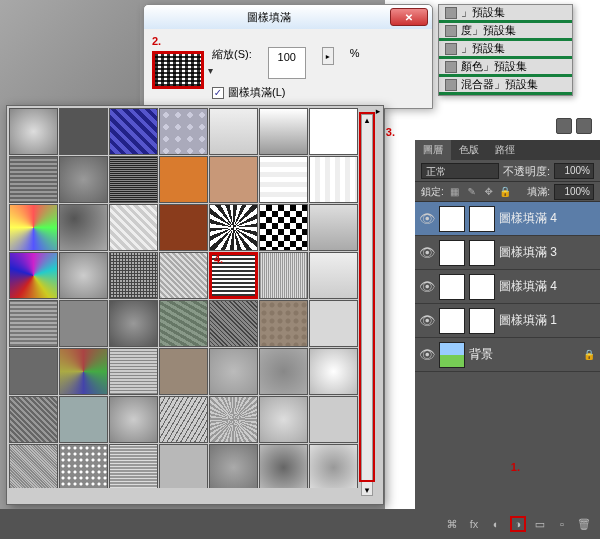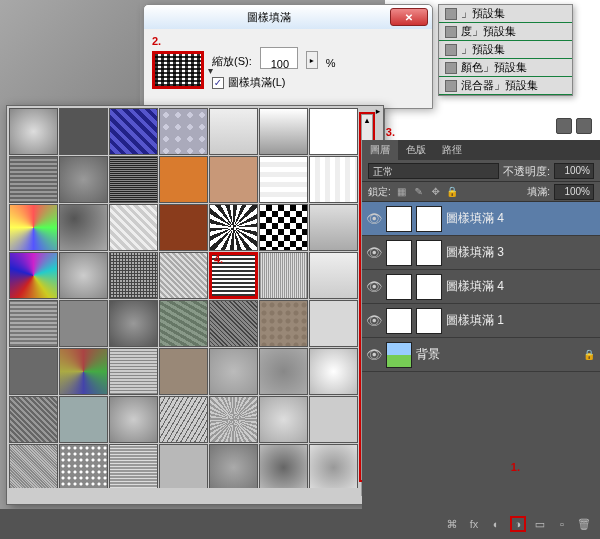--- a/index.html
+++ b/index.html
@@ -11,32 +11,32 @@
 .dialog{position:absolute;left:143px;top:4px;width:290px;height:105px;background:#f0f0f0;border:1px solid #888;border-radius:5px 5px 0 0;box-shadow:2px 2px 8px rgba(0,0,0,.3)}
 .dlg-title{background:linear-gradient(#fff,#d8e8f8);height:24px;border-radius:5px 5px 0 0;display:flex;align-items:center;padding:0 4px;font-size:11px}
 .dlg-title span{flex:1;text-align:center}
 .dlg-close{width:38px;height:18px;background:linear-gradient(#e88,#c33);border:1px solid #822;border-radius:3px;color:#fff;font-size:10px;display:flex;align-items:center;justify-content:center;font-weight:bold}
 .dlg-body{padding:6px 8px;display:flex;gap:8px}
 .dlg-left{display:flex;flex-direction:column;gap:4px}
 .dlg-annotation{color:#c00;font-size:11px;font-weight:bold}
 .pattern-preview{width:52px;height:38px;border:3px solid #c00;background:repeating-linear-gradient(0deg,#333 0 2px,#fff 2px 4px),repeating-linear-gradient(90deg,#333 0 3px,#fff 3px 6px);background-blend-mode:multiply;position:relative}
 .pattern-preview::after{content:"▾";position:absolute;right:-12px;top:50%;transform:translateY(-50%);font-size:10px;color:#333}
 .dlg-mid{display:flex;flex-direction:column;gap:6px;font-size:11px;padding-top:12px}
-.scale-row{display:flex;align-items:flex-end;gap:8px}
-.scale-input{width:38px;height:22px;border:1px solid #999;background:#fff;text-align:center;font-size:11px;padding:10px}
+.scale-row{display:flex;align-items:flex-start;gap:16px}
+.scale-input{width:38px;height:32px;border:1px solid #999;background:#fff;text-align:center;font-size:11px;padding:3px}
 .scale-btn{width:12px;height:18px;border:1px solid #999;background:#eee;font-size:8px;display:flex;align-items:center;justify-content:center}
 .chk-row{display:flex;align-items:center;gap:4px}
 .chk{width:12px;height:12px;border:1px solid #666;background:#fff;display:flex;align-items:center;justify-content:center;color:#339;font-size:10px}
 .dlg-btns{display:flex;flex-direction:column;gap:4px;padding-top:12px}
 .dlg-btn{width:54px;height:20px;border:1px solid #335;border-radius:3px;background:linear-gradient(#f5f9ff,#cde3fa);font-size:11px;display:flex;align-items:center;justify-content:center}
 .dlg-btn.primary{border:1px solid #24a;box-shadow:0 0 3px #5af}
 
 
 .preset-menu{position:absolute;right:27px;top:4px;width:135px;background:#ddd;border:1px solid #888;box-shadow:2px 2px 6px rgba(0,0,0,.3)}
-.preset-item{height:18px;font-size:11px;padding:2px 6px;border-bottom:1px solid #15803d;display:flex;align-items:center;gap:4px}
+.preset-item{height:18px;font-size:11px;padding:2px 6px;border-bottom:3px solid #15803d;display:flex;align-items:center;gap:4px}
 .preset-item::before{content:"";width:10px;height:10px;background:#999;border:1px solid #666}
 
 
 .picker{position:absolute;left:6px;top:105px;width:378px;height:400px;background:#ccc;border:1px solid #666;box-shadow:3px 3px 10px rgba(0,0,0,.4)}
 .picker-grid{display:grid;grid-template-columns:repeat(7,1fr);gap:1px;padding:2px;width:352px;height:382px;overflow:hidden}
 .swatch{background:#888;border:1px solid #555;width:49px;height:47px}
 .swatch.sel{border:3px solid #c00;position:relative}
 .swatch.sel::before{content:attr(data-num);position:absolute;left:2px;top:-2px;color:#c00;font-size:11px;font-weight:bold}
 .picker-scroll{position:absolute;right:10px;top:8px;bottom:8px;width:12px;background:#e8e8e8;border:1px solid #999}
 .picker-scroll::before{content:"▴";position:absolute;top:0;left:0;right:0;text-align:center;font-size:9px}
@@ -46,21 +46,21 @@
 .red-border-scroll{position:absolute;right:8px;top:6px;bottom:22px;width:16px;border:2px solid #c00;pointer-events:none}
 
 
 .statusbar{position:absolute;left:0;bottom:0;right:0;height:30px;background:#535353;display:flex;align-items:center;justify-content:flex-end;gap:6px;padding:0 8px}
 .status-icon{width:16px;height:16px;display:flex;align-items:center;justify-content:center;color:#bbb;font-size:11px;border:1px solid transparent}
 .status-icon.highlight{border:2px solid #c00}
 .doc-bar{position:absolute;left:0;bottom:0;width:385px;height:22px;background:#535353;border-top:1px solid #333;display:flex;align-items:center;gap:4px;padding:0 4px}
 .doc-tab{width:14px;height:14px;background:#666;border:1px solid #444}
 
 
-.panels{position:absolute;right:0;top:140px;width:238px;bottom:30px;background:#535353;color:#ddd;font-size:11px}
+.panels{position:absolute;right:0;top:140px;width:185px;bottom:30px;background:#535353;color:#ddd;font-size:11px}
 .panel-tabs{display:flex;height:20px;background:#3a3a3a}
 .panel-tab{padding:3px 8px;font-size:10px;color:#ccc}
 .panel-tab.active{background:#535353}
 .panel-opts{display:flex;align-items:flex-end;height:22px;padding:2px 6px;gap:4px;border-bottom:1px solid #333}
 .blend-mode{flex:1;height:16px;background:#3a3a3a;border:1px solid #222;padding:1px 4px;font-size:10px}
 .opacity-field{width:40px;height:16px;background:#3a3a3a;border:1px solid #222;font-size:10px;text-align:right;padding:1px 3px}
 .lock-row{display:flex;align-items:center;height:20px;padding:2px 6px;gap:4px;border-bottom:1px solid #333;font-size:10px}
 .lock-icons{display:flex;gap:3px}
 .lock-icon{width:14px;height:14px;display:flex;align-items:center;justify-content:center;color:#aaa;font-size:10px}
 .layers-list{}

